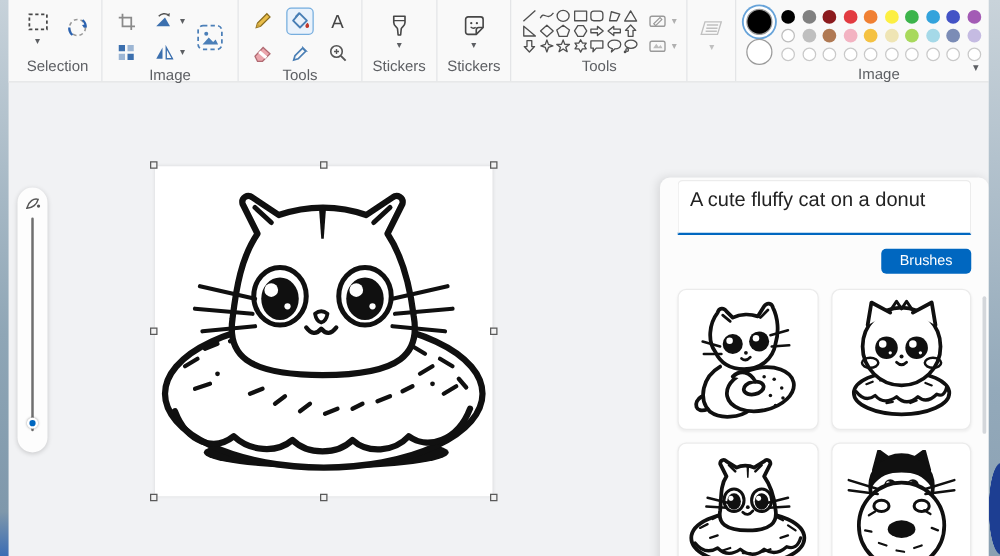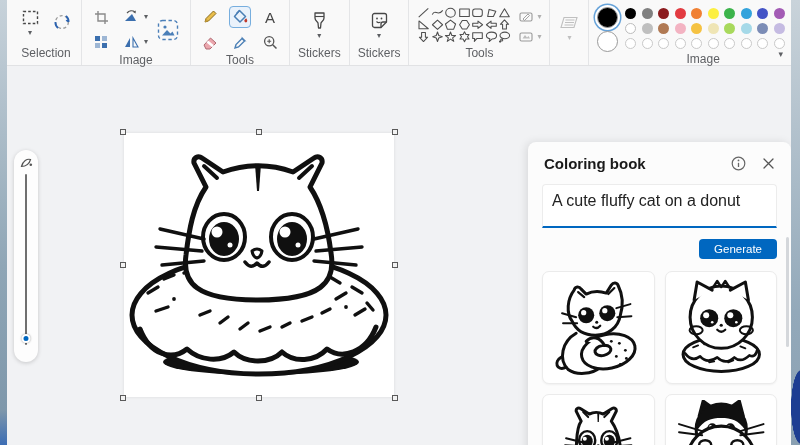--- a/index.html
+++ b/index.html
@@ -513,40 +513,27 @@
         <div class="handle h-tm"></div>
         <div class="handle h-tr"></div>
         <div class="handle h-ml"></div>
         <div class="handle h-mr"></div>
         <div class="handle h-bl"></div>
         <div class="handle h-bm"></div>
         <div class="handle h-br"></div>
       </div>
 
       <div class="side-panel">
-        <div class="panel-header">
-          <div class="panel-title">Coloring book</div>
-          <div class="panel-actions">
-            <svg width="15" height="15" viewBox="0 0 15 15">
-              <circle cx="7.5" cy="7.5" r="6.3" fill="none" stroke="#666" stroke-width="1.2"></circle>
-              <path d="M7.5 6.8 V11" stroke="#666" stroke-width="1.3"></path>
-              <circle cx="7.5" cy="4.4" r="0.9" fill="#666"></circle>
-            </svg>
-            <svg width="13" height="13" viewBox="0 0 13 13">
-              <path d="M2 2 L11 11 M11 2 L2 11" stroke="#555" stroke-width="1.3" stroke-linecap="round"></path>
-            </svg>
-          </div>
-        </div>
 
         <div class="prompt-box">
           <textarea spellcheck="false" style="">A cute fluffy cat on a donut</textarea>
         </div>
 
         <div class="generate-row">
-          <button class="generate-btn">Generate</button>
+          <button class="generate-btn">Brushes</button>
         </div>
 
         <div class="variants">
 
           <div class="variant-card">
             <svg viewBox="0 0 100 100">
               <g stroke="#101010" fill="none" stroke-width="3" stroke-linecap="round" stroke-linejoin="round">
                 <path d="M28 56 C14 64 10 82 20 92 C28 98 44 97 52 90 L56 74" fill="#fff"></path>
                 <path d="M18 90 C8 94 6 84 13 80"></path>
                 <g transform="rotate(-12 60 74)">

